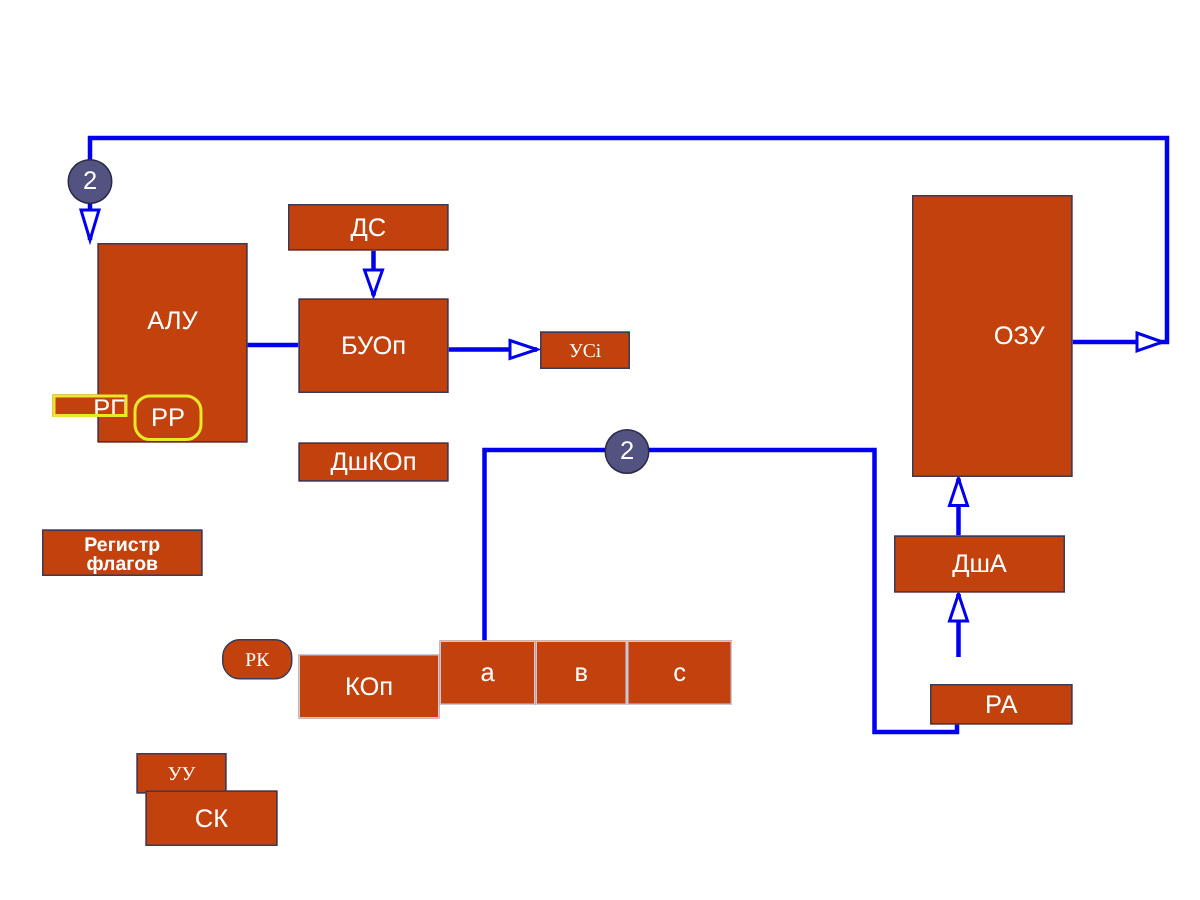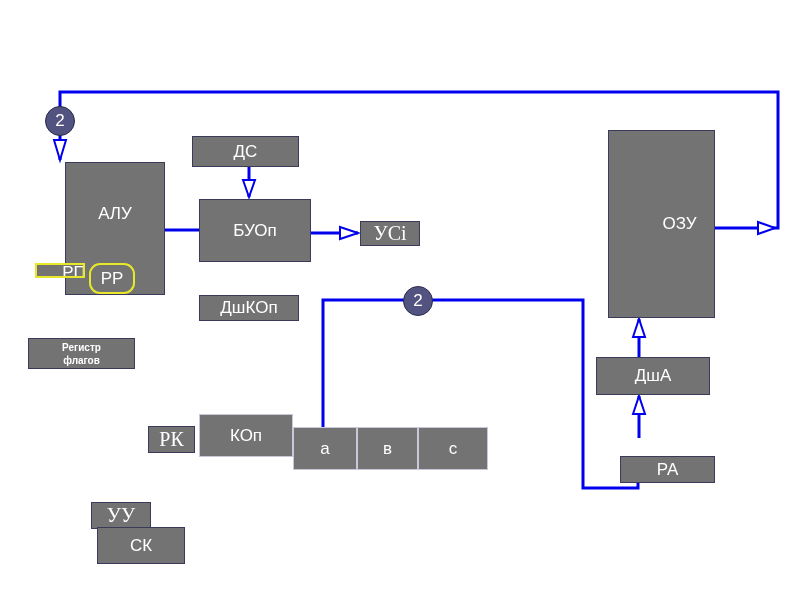--- a/index.html
+++ b/index.html
@@ -1,19 +1,19 @@
 <!DOCTYPE html>
 <html><head>
 <meta charset="utf-8">
 <style>
   html, body { margin:0; padding:0; background:#ffffff; }
   body { width:800px; height:600px; position:relative; overflow:hidden; font-family:"Liberation Sans", sans-serif; }
-  .blk { position:absolute; background:#737373; border:1px solid #3a3a5a; color:#ffffff; display:flex; align-items:center; justify-content:center; box-sizing:border-box; font-size:17px; }
-  .serif { font-family:"Liberation Serif", serif; font-size:20px; }
-  .small { font-size:10px; font-weight:bold; line-height:13px; text-align:center; }
+  .blk { position:absolute; background:#c2410c; border:1px solid #3a3a5a; color:#ffffff; display:flex; align-items:center; justify-content:center; box-sizing:border-box; font-size:17px; }
+  .serif { font-family:"Liberation Serif", serif; font-size:13px; }
+  .small { font-size:13px; font-weight:bold; line-height:13px; text-align:center;margin-top:15px; }
   .yel { border:2px solid #e8e82a; }
   .circle { position:absolute; width:30px; height:30px; border-radius:50%; background:#535381; border:1px solid #2a2a4a; color:#fff; display:flex; align-items:center; justify-content:center; font-size:17px; box-sizing:border-box; }
   svg.wires { position:absolute; left:0; top:0; }
 </style>
 </head>
 <body>
 
 <svg class="wires" width="800" height="600">
   <defs>
     <marker id="arr" viewBox="0 0 10 10" refX="10" refY="5" markerWidth="5" markerHeight="5" orient="auto">
@@ -48,26 +48,26 @@
 <div class="circle" style="left:403px;top:286px;">2</div>
 
 <div class="blk" style="left:35px;top:162px;width:100px;height:133px;padding-bottom:30px;margin-left:30px;">АЛУ</div>
 <div class="blk yel" style="left:35px;top:263px;width:50px;height:15px;white-space:pre;line-height:16px;align-items:flex-start;overflow:hidden;padding-left:28px;">РП
 п</div>
 <div class="blk yel" style="left:89px;top:263px;width:46px;height:31px;border-radius:11px;">РР</div>
 <div class="blk small" style="left:28px;top:338px;width:107px;height:31px;white-space:pre;">Регистр
 флагов</div>
 
 <div class="blk" style="left:192px;top:136px;width:107px;height:31px;">ДС</div>
-<div class="blk" style="left:199px;top:199px;width:112px;height:63px;">БУОп</div>
+<div class="blk" style="left:199px;top:199px;width:100px;height:63px;">БУОп</div>
 <div class="blk serif" style="left:360px;top:221px;width:60px;height:25px;">УСі</div>
 <div class="blk" style="left:199px;top:295px;width:100px;height:26px;">ДшКОп</div>
 
-<div class="blk serif" style="left:148px;top:426px;width:47px;height:27px;">РК</div>
-<div class="blk" style="left:199px;top:414px;width:94px;height:43px;border-color:#c8c8d8;text-align:right;">КОп</div>
+<div class="blk serif" style="left:148px;top:426px;width:47px;height:27px;border-radius:12px;">РК</div>
+<div class="blk" style="left:199px;top:436px;width:94px;height:43px;border-color:#c8c8d8;text-align:right;">КОп</div>
 <div class="blk" style="left:293px;top:427px;width:64px;height:43px;border-color:#c8c8d8;">а</div>
 <div class="blk" style="left:357px;top:427px;width:61px;height:43px;border-color:#c8c8d8;">в</div>
 <div class="blk" style="left:418px;top:427px;width:70px;height:43px;border-color:#c8c8d8;">с</div>
 
 <div class="blk serif" style="left:91px;top:470px;width:60px;height:27px;margin-top:32px;">УУ</div>
 <div class="blk" style="left:97px;top:527px;width:88px;height:37px;">СК</div>
 
 <div class="blk" style="left:608px;top:130px;width:107px;height:188px;padding-left:36px;">ОЗУ</div>
 <div class="blk" style="left:596px;top:357px;width:114px;height:38px;">ДшА</div>
 <div class="blk" style="left:620px;top:456px;width:95px;height:27px;">РА</div>

